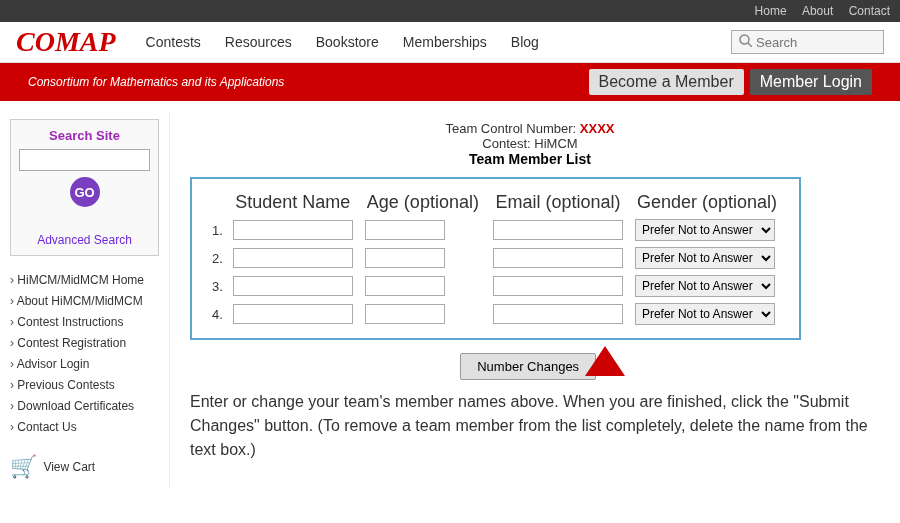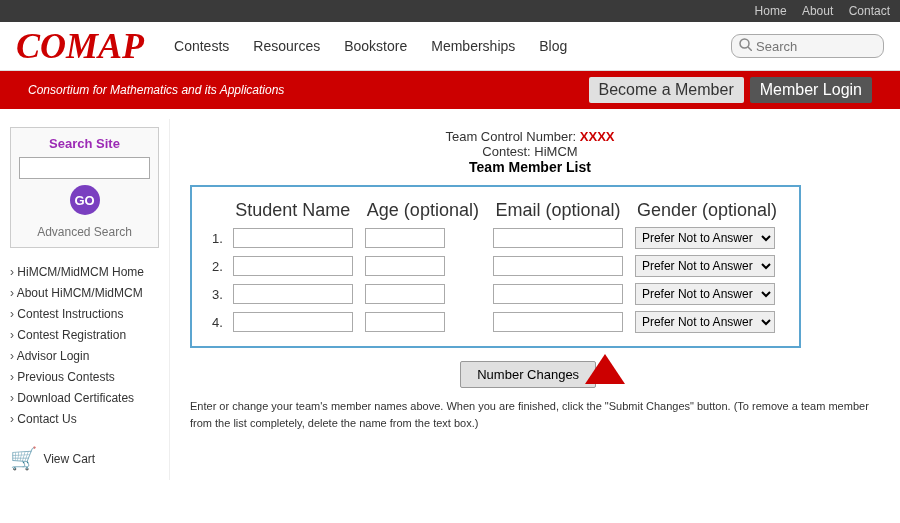--- a/index.html
+++ b/index.html
@@ -22,21 +22,21 @@
       padding: 6px 16px;
       background: #fff;
       border-bottom: 1px solid #ddd;
     }
     .logo-area {
       display: flex;
       align-items: center;
       margin-right: 30px;
     }
     .logo-text {
-      font-size: 36px;
+      font-size: 28px;
       font-weight: bold;
       font-style: italic;
       color: #c00;
       font-family: Georgia, serif;
       line-height: 1;
     }
     .main-nav {
       display: flex;
       gap: 24px;
       align-items: center;
@@ -44,21 +44,21 @@
     }
     .main-nav a {
       color: #333;
       text-decoration: none;
       font-size: 14px;
     }
     .search-box-wrap {
       display: flex;
       align-items: center;
       border: 1px solid #aaa;
-      border-radius: 9px;
+      border-radius: 0;
       padding: 3px 7px;
       background: #f5f5f5;
       margin-left: auto;
     }
     .search-box-wrap input {
       border: none;
       background: transparent;
       font-size: 13px;
       outline: none;
       width: 120px;
@@ -128,24 +128,24 @@
       border-radius: 50%;
       width: 30px;
       height: 30px;
       font-size: 13px;
       font-weight: bold;
       cursor: pointer;
       margin-bottom: 6px;
     }
     .advanced-search-link {
       display: block;
-      color: #737373;
+      color: #6d28d9;
       font-size: 12px;
       text-decoration: none;
-      margin-top: 4px;
+      margin-top: 20px;
     }
     .sidebar-nav { list-style: none; }
     .sidebar-nav li {
       margin-bottom: 6px;
     }
     .sidebar-nav li a {
       color: #333;
       text-decoration: none;
       font-size: 12px;
     }
@@ -231,21 +231,21 @@
     .submit-btn {
       background: #e0e0e0;
       border: 1px solid #999;
       padding: 5px 16px;
       font-size: 13px;
       cursor: pointer;
       border-radius: 2px;
     }
 
     .instructions {
-      font-size: 11px;
+      font-size: 16px;
       color: #333;
       line-height: 1.5;
       max-width: 680px;
     }
   </style>
 </head>
 <body>
 
 <div class="top-bar">
   <a href="#">Home</a>

